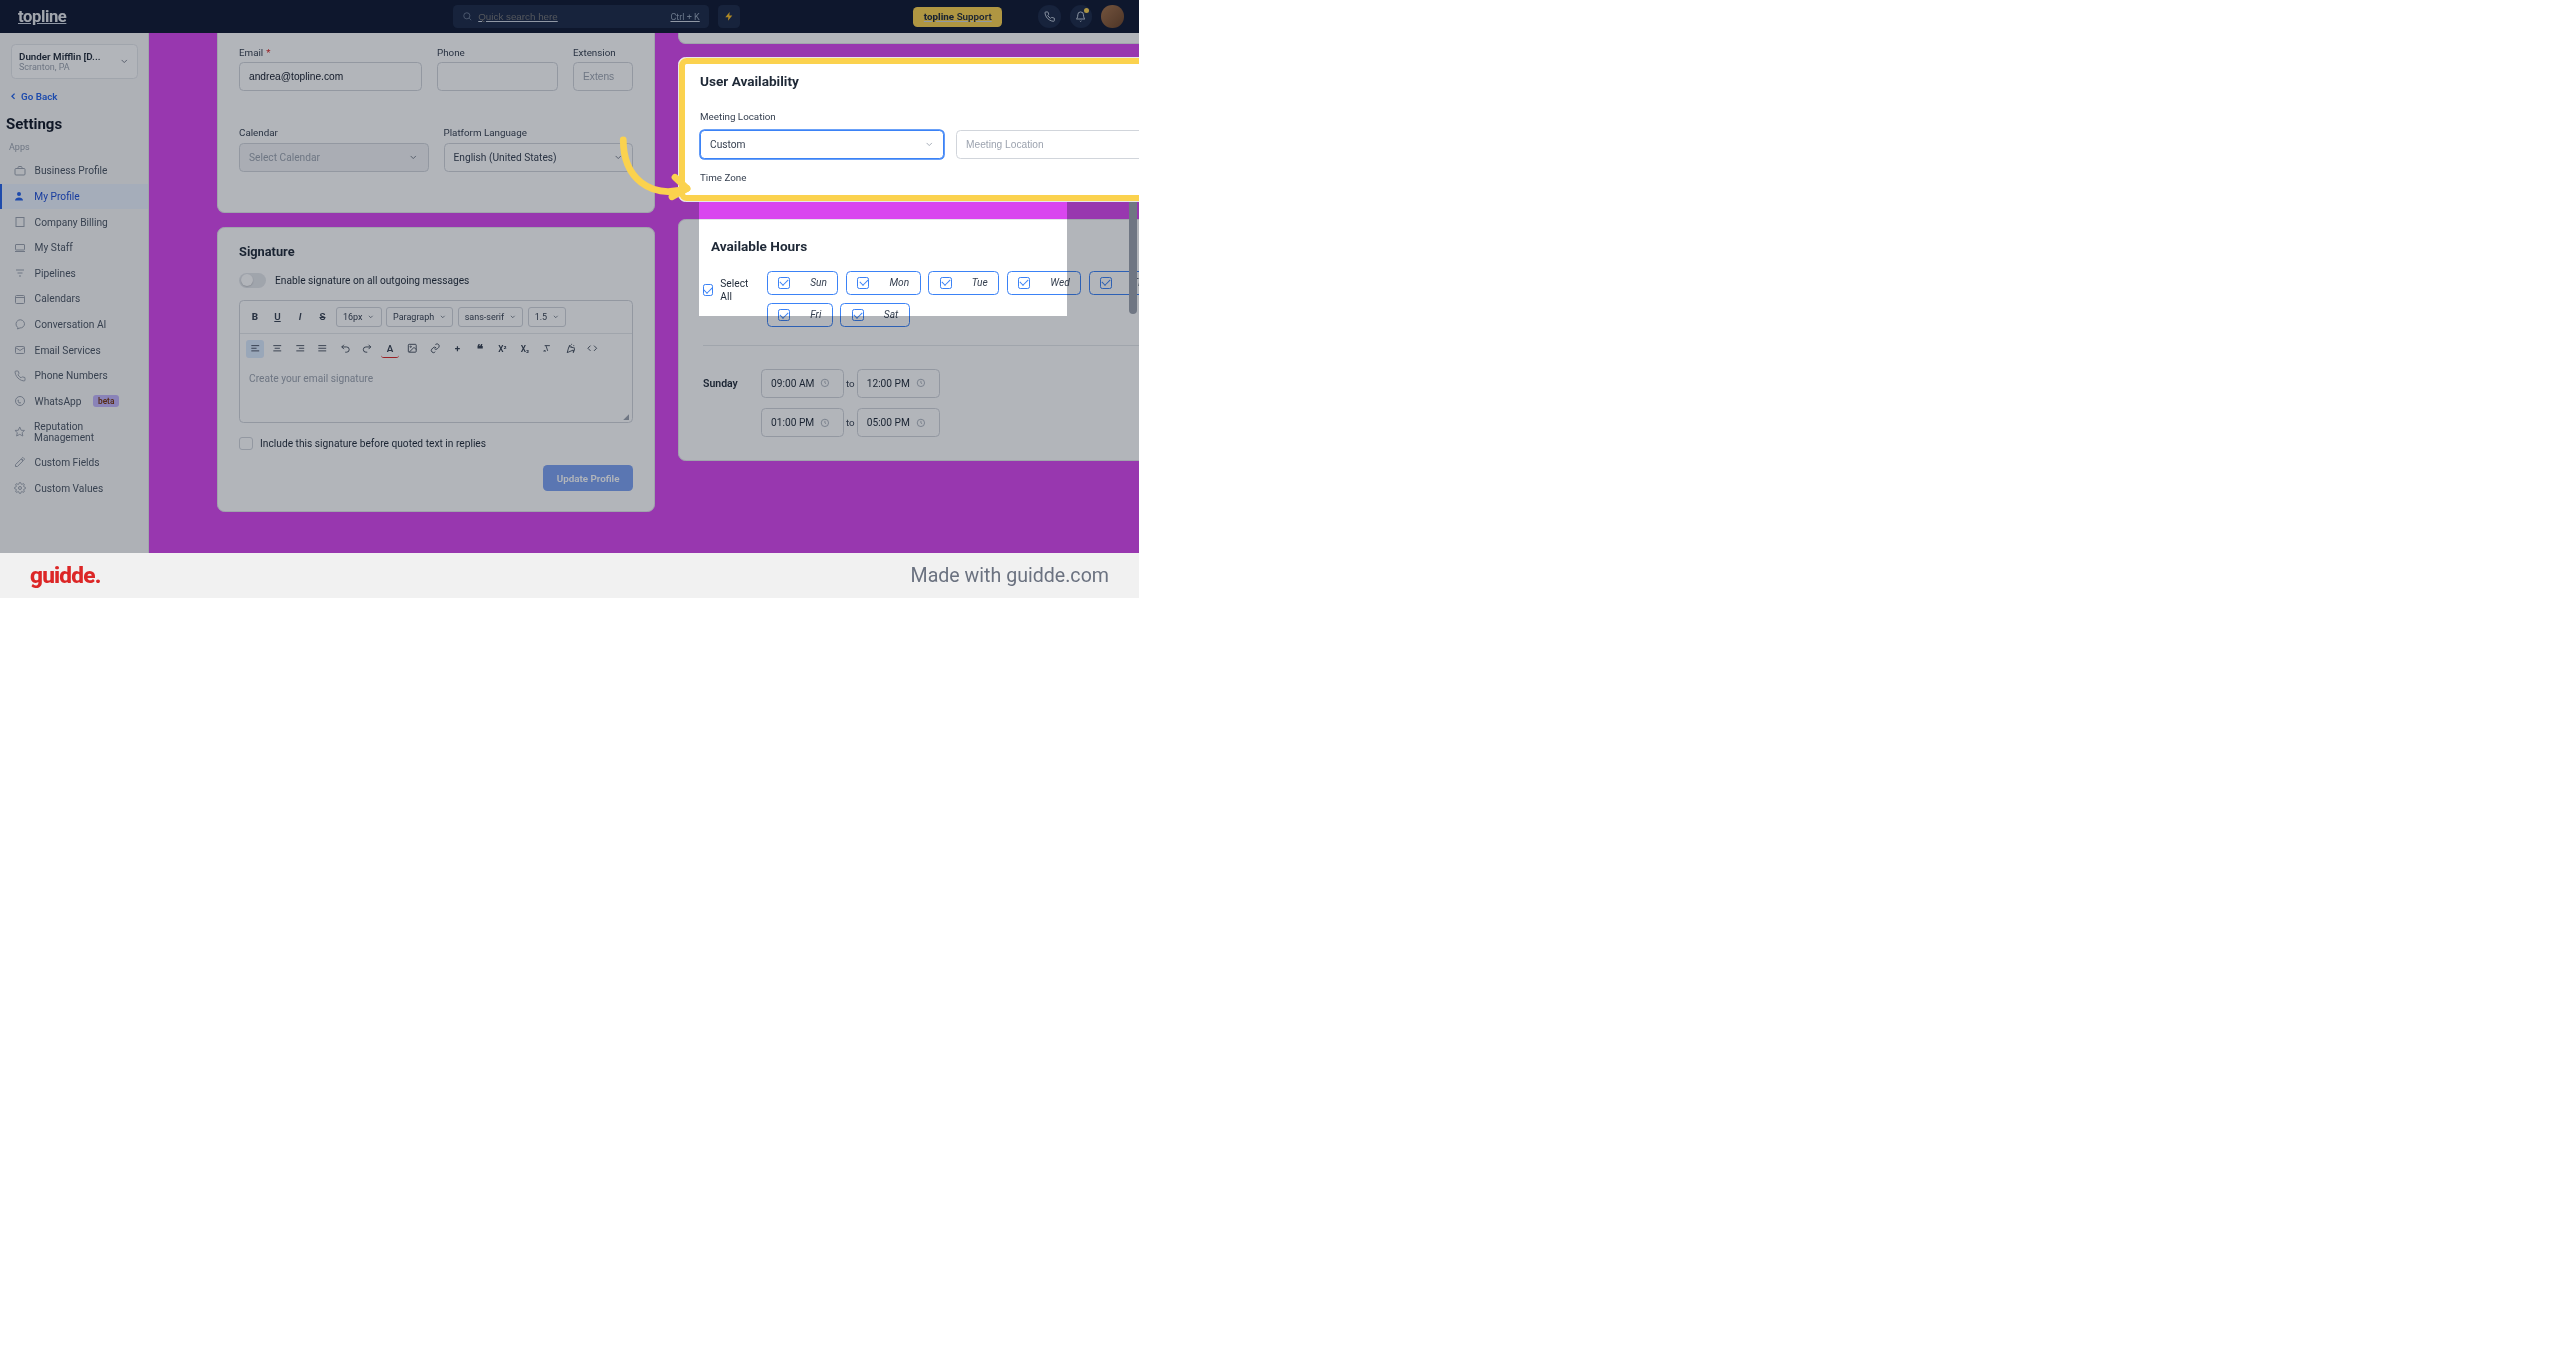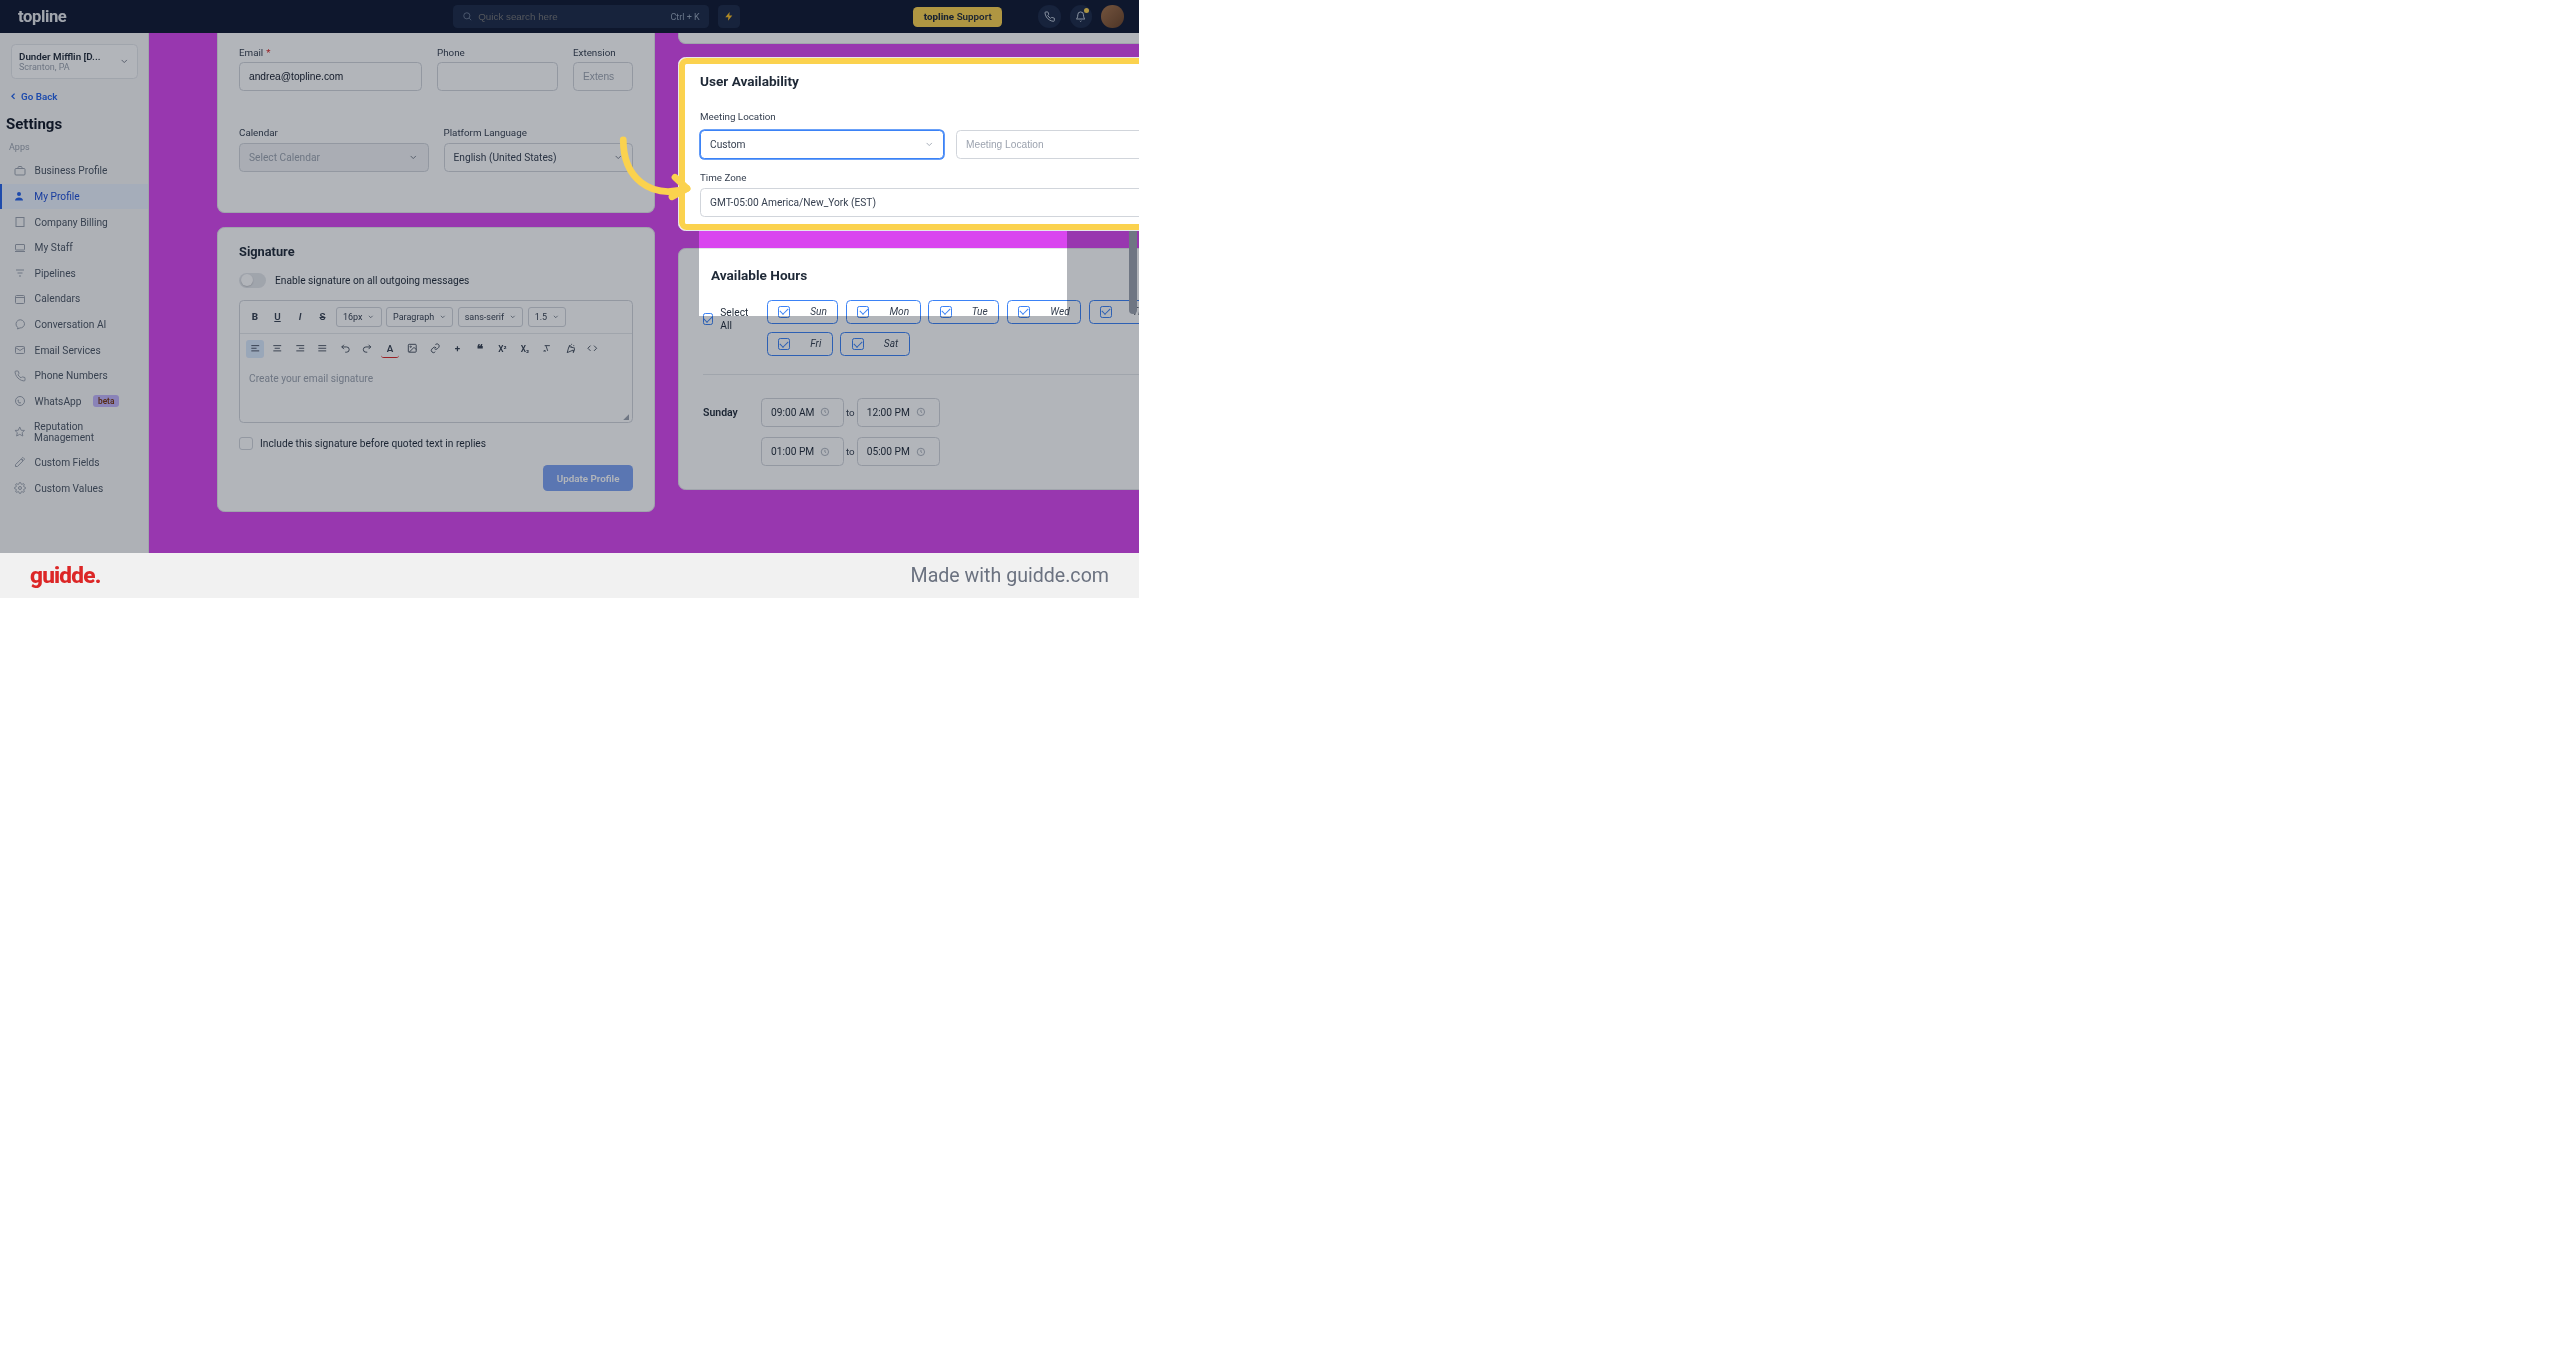--- a/index.html
+++ b/index.html
@@ -1,20 +1,20 @@
 <!DOCTYPE html>
 <html style="font-size:12px"><head>
 <meta charset="utf-8">
 <style>
   * { box-sizing: border-box; margin: 0; padding: 0; }
   body { font-family: -apple-system, BlinkMacSystemFont, "Segoe UI", Roboto, Helvetica, Arial, sans-serif; color: #1f2937; background: #fff; }
   .app { position: relative; width: 1139px; height: 598px; overflow: hidden; }
 
   
-  .topbar { position: absolute; top:0; left:0; right:0; height:33px; background:#0e1730; display:flex; align-items:center; color:#cdd5e0; z-index:20;}
+  .topbar { position: absolute; top:0; left:0; right:0; height:33px; background:#0e1730; display:flex; align-items:center; color:#cdd5e0; z-index:20;text-decoration:underline;}
   .logo { margin-left:18px; font-weight:700; font-size:16.6px; letter-spacing:-0.4px; color:#e5e7eb;}
   .search { margin-left:auto; margin-right:9px; display:flex; align-items:center; background:#1b2846; height:22.6px; border-radius:4.5px; padding:0 9px; width:256px;}
   .search .mag { width:10.5px; height:10.5px; margin-right:6px; opacity:.7;}
   .search input { flex:1; background:transparent; border:0; color:#cbd5e1; font-size:9.8px; outline:none;}
   .kbd-hint{ font-size:9px; color:#94a3b8; margin-left:6px;}
   .bolt { width:22.6px; height:22.6px; background:#1b2846; border-radius:4.5px; display:flex; align-items:center; justify-content:center; margin-right:173px;}
   .bolt svg{ width:10.5px; height:10.5px;}
   .support-btn { background:#fbd24e; color:#1f2937; font-size:9.8px; font-weight:600; padding:4.5px 10.5px; border-radius:4.5px;}
   .support-btn .tl{ font-weight:800;}
   .hicons { display:flex; align-items:center; gap:9px; margin-left:36px; margin-right:15px;}
@@ -498,24 +498,20 @@
                       <polyline points="6 9 12 15 18 9"></polyline>
                     </svg>
                 </div>
               </div>
               <div class="fld">
                 <input class="ipt" placeholder="Meeting Location" style="">
               </div>
             </div>
             <div style="height:13.6px"></div>
             <span class="lbl">Time Zone</span>
-            <div class="sel" style="margin-top:3px">
-              <span>GMT-05:00 America/New_York (EST)</span>
-
-            </div>
           </div>
           <div class="avail-highlight"></div>
         </div>
       </div>
 
       <div class="card hours-card">
         <div class="hours-title">Available Hours</div>
         <div class="days-wrap">
           <div class="sel-all">
             <div class="bluechk on"></div>

